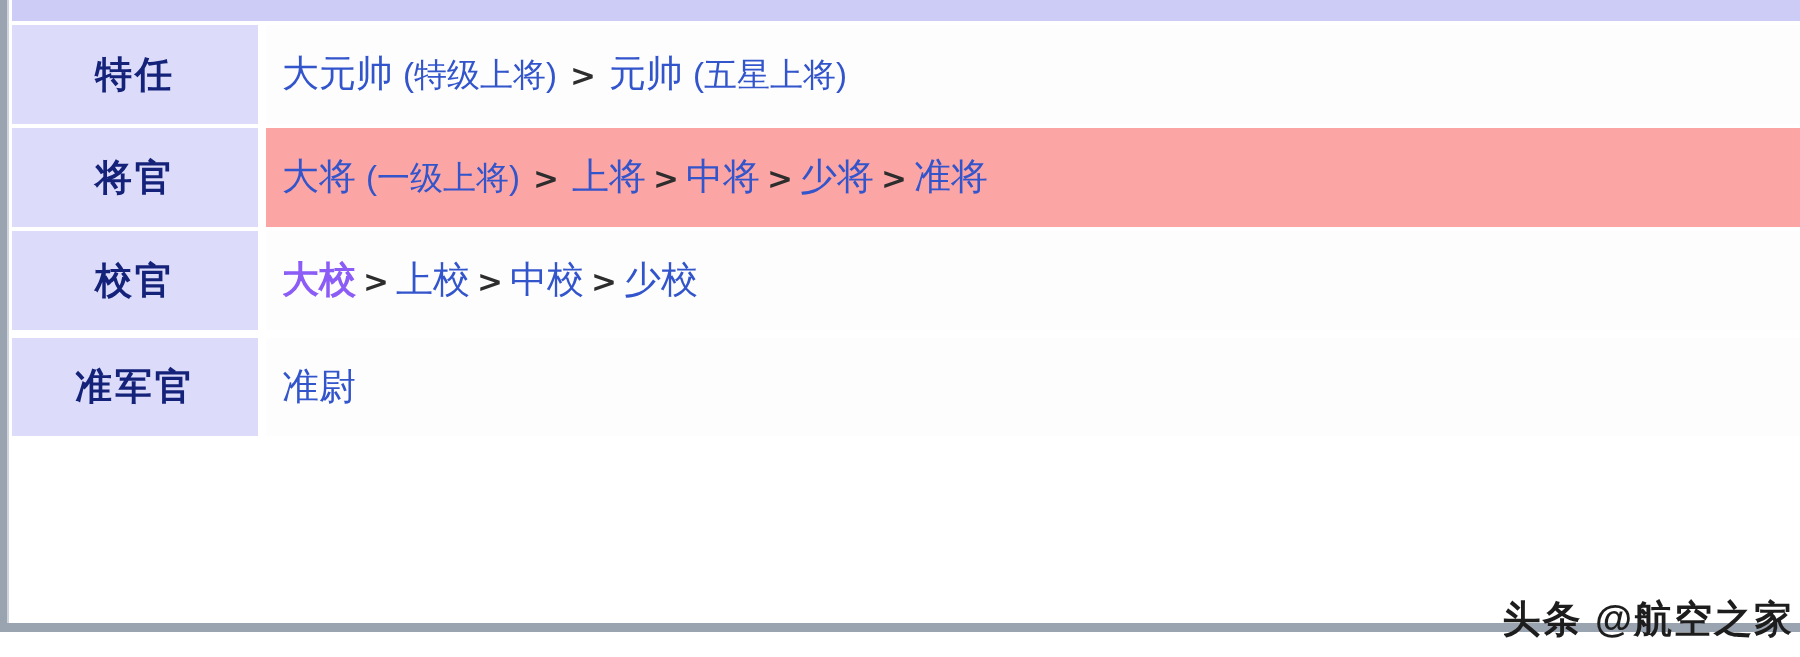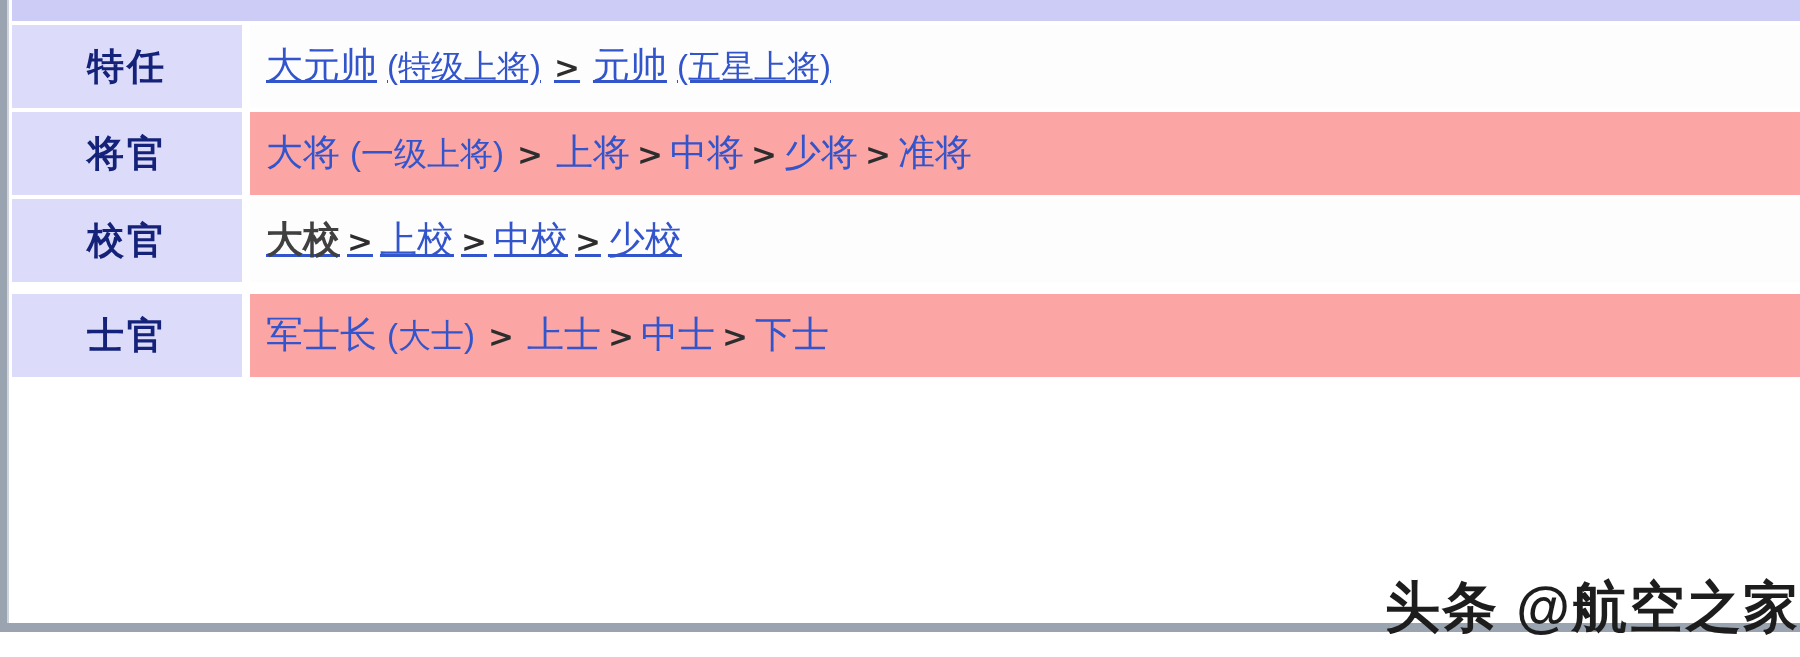--- a/index.html
+++ b/index.html
@@ -53,21 +53,21 @@
     width: 222px;
     background: #ccccf7;
   }
   .hdr-band .hdr-right {
     background: #ccccf7;
   }
 
   .gaprow { height: 4px; background: #ffffff; }
   .gaprow td { padding: 0; background: #ffffff; }
 
-  tr.datarow td { padding: 4px; vertical-align: middle; }
+  tr.datarow td { padding: 12px; vertical-align: middle; }
 
   td.cat {
     width: 222px;
     background: #dcdcfa;
     color: #14227a;
     font-weight: bold;
     font-size: 37px;
     text-align: center;
     letter-spacing: 3px;
     height: 74px;
@@ -76,43 +76,43 @@
   }
   td.ranks {
     padding-left: 16px !important;
     font-size: 37px;
     color: #3355cc;
     white-space: nowrap;
     height: 74px;
     line-height: 74px;
     letter-spacing: 0px;
   }
-  tr.odd td.ranks  { background: #fdfdfe; text-decoration: underline; }
+  tr.odd td.ranks  { background: #fdfdfe; }
   tr.even td.ranks { background: #fca5a5; }
 
   
   td.cat { border-right: 8px solid #ffffff; }
 
   
   .lnk   { color: #3355cc; }
-  .bold  { color: #404040; font-weight: bold; }
+  .bold  { color: #8b5cf6; font-weight: bold; }
   .paren { color: #3355cc; font-size: 33px; }
   .sep   { color: #2d2d2d; font-size: 31px; padding: 0 7px; font-weight: bold;
            font-family: "DejaVu Sans", sans-serif; }
   .sep.tight { padding: 0 3px; }
   .sep.wide  { padding: 0 13px; }
   .sp  { display:inline-block; width: 10px; }
   .sp2 { display:inline-block; width: 20px; }
 
   
   #watermark {
     position: absolute;
-    right: 0;
+    right: 6px;
     bottom: 12px;
-    font-size: 55px;
+    font-size: 38px;
     font-weight: bold;
     color: #1d1d1d;
     letter-spacing: 2px;
     font-family: "Liberation Sans", "DejaVu Sans", sans-serif;
     white-space: nowrap;
   }
 </style>
 </head>
 <body>
 
@@ -143,26 +143,26 @@
         <tr class="datarow odd">
           <td class="cat">校官</td>
           <td class="ranks"><span class="bold">大校</span><span class="sep">&gt;</span><span class="lnk">上校</span><span class="sep">&gt;</span><span class="lnk">中校</span><span class="sep">&gt;</span><span class="lnk">少校</span></td>
         </tr>
         <tr class="gaprow">
           <td colspan="2"></td>
         </tr>
         <tr class="gaprow">
           <td colspan="2"></td>
         </tr>
+        <tr class="datarow odd">
+          <td class="cat">准军官</td>
+          <td class="ranks"><span class="lnk">准尉</span></td>
+        </tr>
         <tr class="gaprow">
           <td colspan="2"></td>
-        </tr>
-        <tr class="datarow even">
-          <td class="cat">士官</td>
-          <td class="ranks"><span class="lnk">军士长</span><span class="sp"></span><span class="paren">(大士)</span><span class="sep wide">&gt;</span><span class="lnk">上士</span><span class="sep">&gt;</span><span class="lnk">中士</span><span class="sep">&gt;</span><span class="lnk">下士</span></td>
         </tr>
         <tr class="gaprow">
           <td colspan="2"></td>
         </tr>
       </tbody>
   </table>
 </div>
 
 <div id="watermark">头条 @航空之家</div>
 

